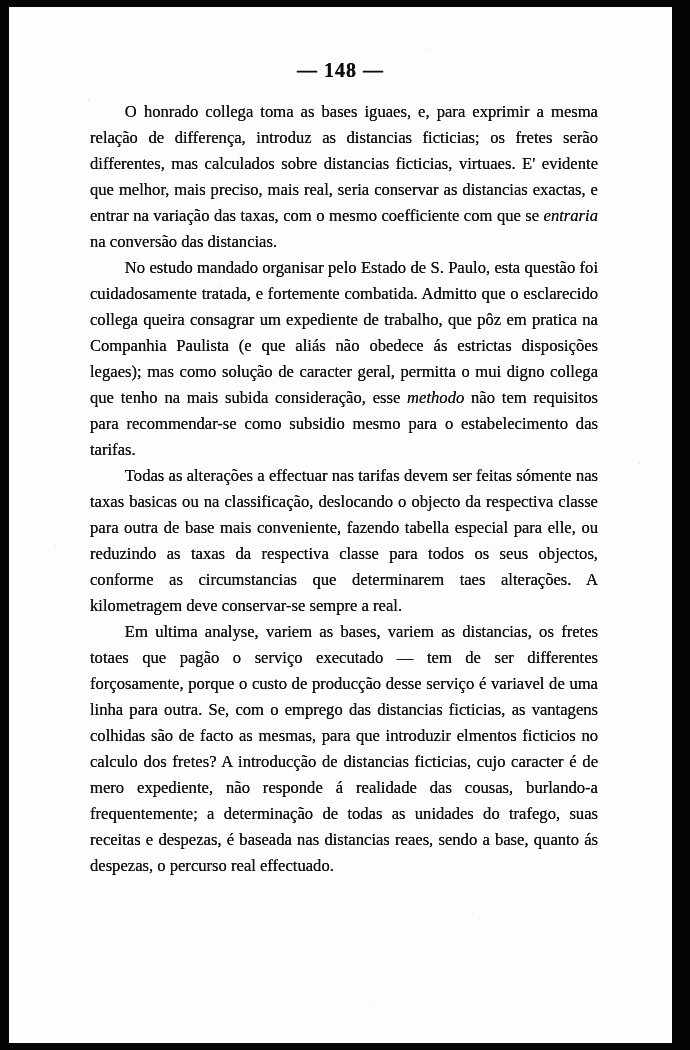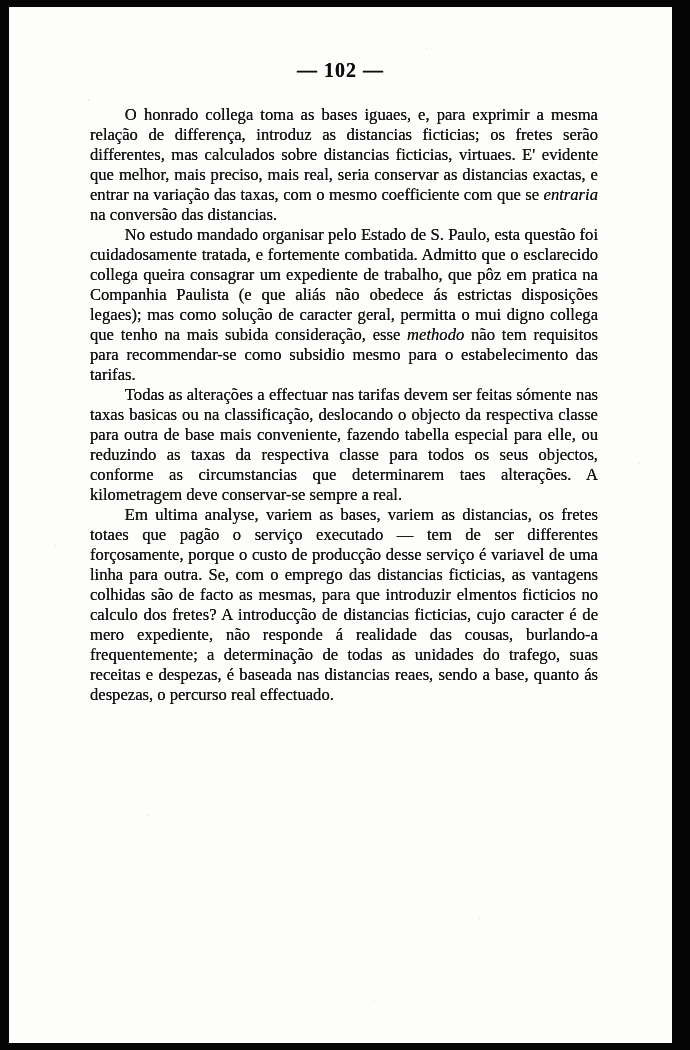--- a/index.html
+++ b/index.html
@@ -63,25 +63,25 @@
     font-size: 20px;
     font-weight: bold;
     letter-spacing: 1px;
     color: #0d0d0d;
     font-family: "Liberation Serif", "DejaVu Serif", serif;
   }
 
   .body-text {
     position: absolute;
     left: 81px;
-    top: 98px;
+    top: 92px;
     width: 508px;
     color: #121212;
     font-size: 16.6px;
-    line-height: 20px;
+    line-height: 26px;
     text-align: justify;
     text-justify: inter-word;
     -webkit-font-smoothing: none;
   }
 
   .body-text p {
     margin: 0;
     text-indent: 2.1em;
     text-align: justify;
   }
@@ -100,21 +100,21 @@
   }
 </style>
 </head>
 <body>
 
 <div class="scan-frame">
   <div class="page">
 
     <div class="speckle"></div>
 
-    <div class="page-number">— 102 —</div>
+    <div class="page-number">— 148 —</div>
 
     <div class="body-text">
       <p>O honrado collega toma as bases iguaes, e, para exprimir a mesma relação de differença, introduz as distancias ficticias; os fretes serão differentes, mas calculados sobre distancias ficticias, virtuaes. E' evidente que melhor, mais preciso, mais real, seria conservar as distancias exactas, e entrar na variação das taxas, com o mesmo coefficiente com que se <i>entraria</i> na conversão das distancias.</p>
       <p>No estudo mandado organisar pelo Estado de S. Paulo, esta questão foi cuidadosamente tratada, e fortemente combatida. Admitto que o esclarecido collega queira consagrar um expediente de trabalho, que pôz em pratica na Companhia Paulista (e que aliás não obedece ás estrictas disposições legaes); mas como solução de caracter geral, permitta o mui digno collega que tenho na mais subida consideração, esse <i>methodo</i> não tem requisitos para recommendar-se como subsidio mesmo para o estabelecimento das tarifas.</p>
       <p>Todas as alterações a effectuar nas tarifas devem ser feitas sómente nas taxas basicas ou na classificação, deslocando o objecto da respectiva classe para outra de base mais conveniente, fazendo tabella especial para elle, ou reduzindo as taxas da respectiva classe para todos os seus objectos, conforme as circumstancias que determinarem taes alterações. A kilometragem deve conservar-se sempre a real.</p>
       <p>Em ultima analyse, variem as bases, variem as distancias, os fretes totaes que pagão o serviço executado — tem de ser differentes forçosamente, porque o custo de producção desse serviço é variavel de uma linha para outra. Se, com o emprego das distancias ficticias, as vantagens colhidas são de facto as mesmas, para que introduzir elmentos ficticios no calculo dos fretes? A introducção de distancias ficticias, cujo caracter é de mero expediente, não responde á realidade das cousas, burlando-a frequentemente; a determinação de todas as unidades do trafego, suas receitas e despezas, é baseada nas distancias reaes, sendo a base, quanto ás despezas, o percurso real effectuado.</p>
     </div>
 
   </div>
 </div>

